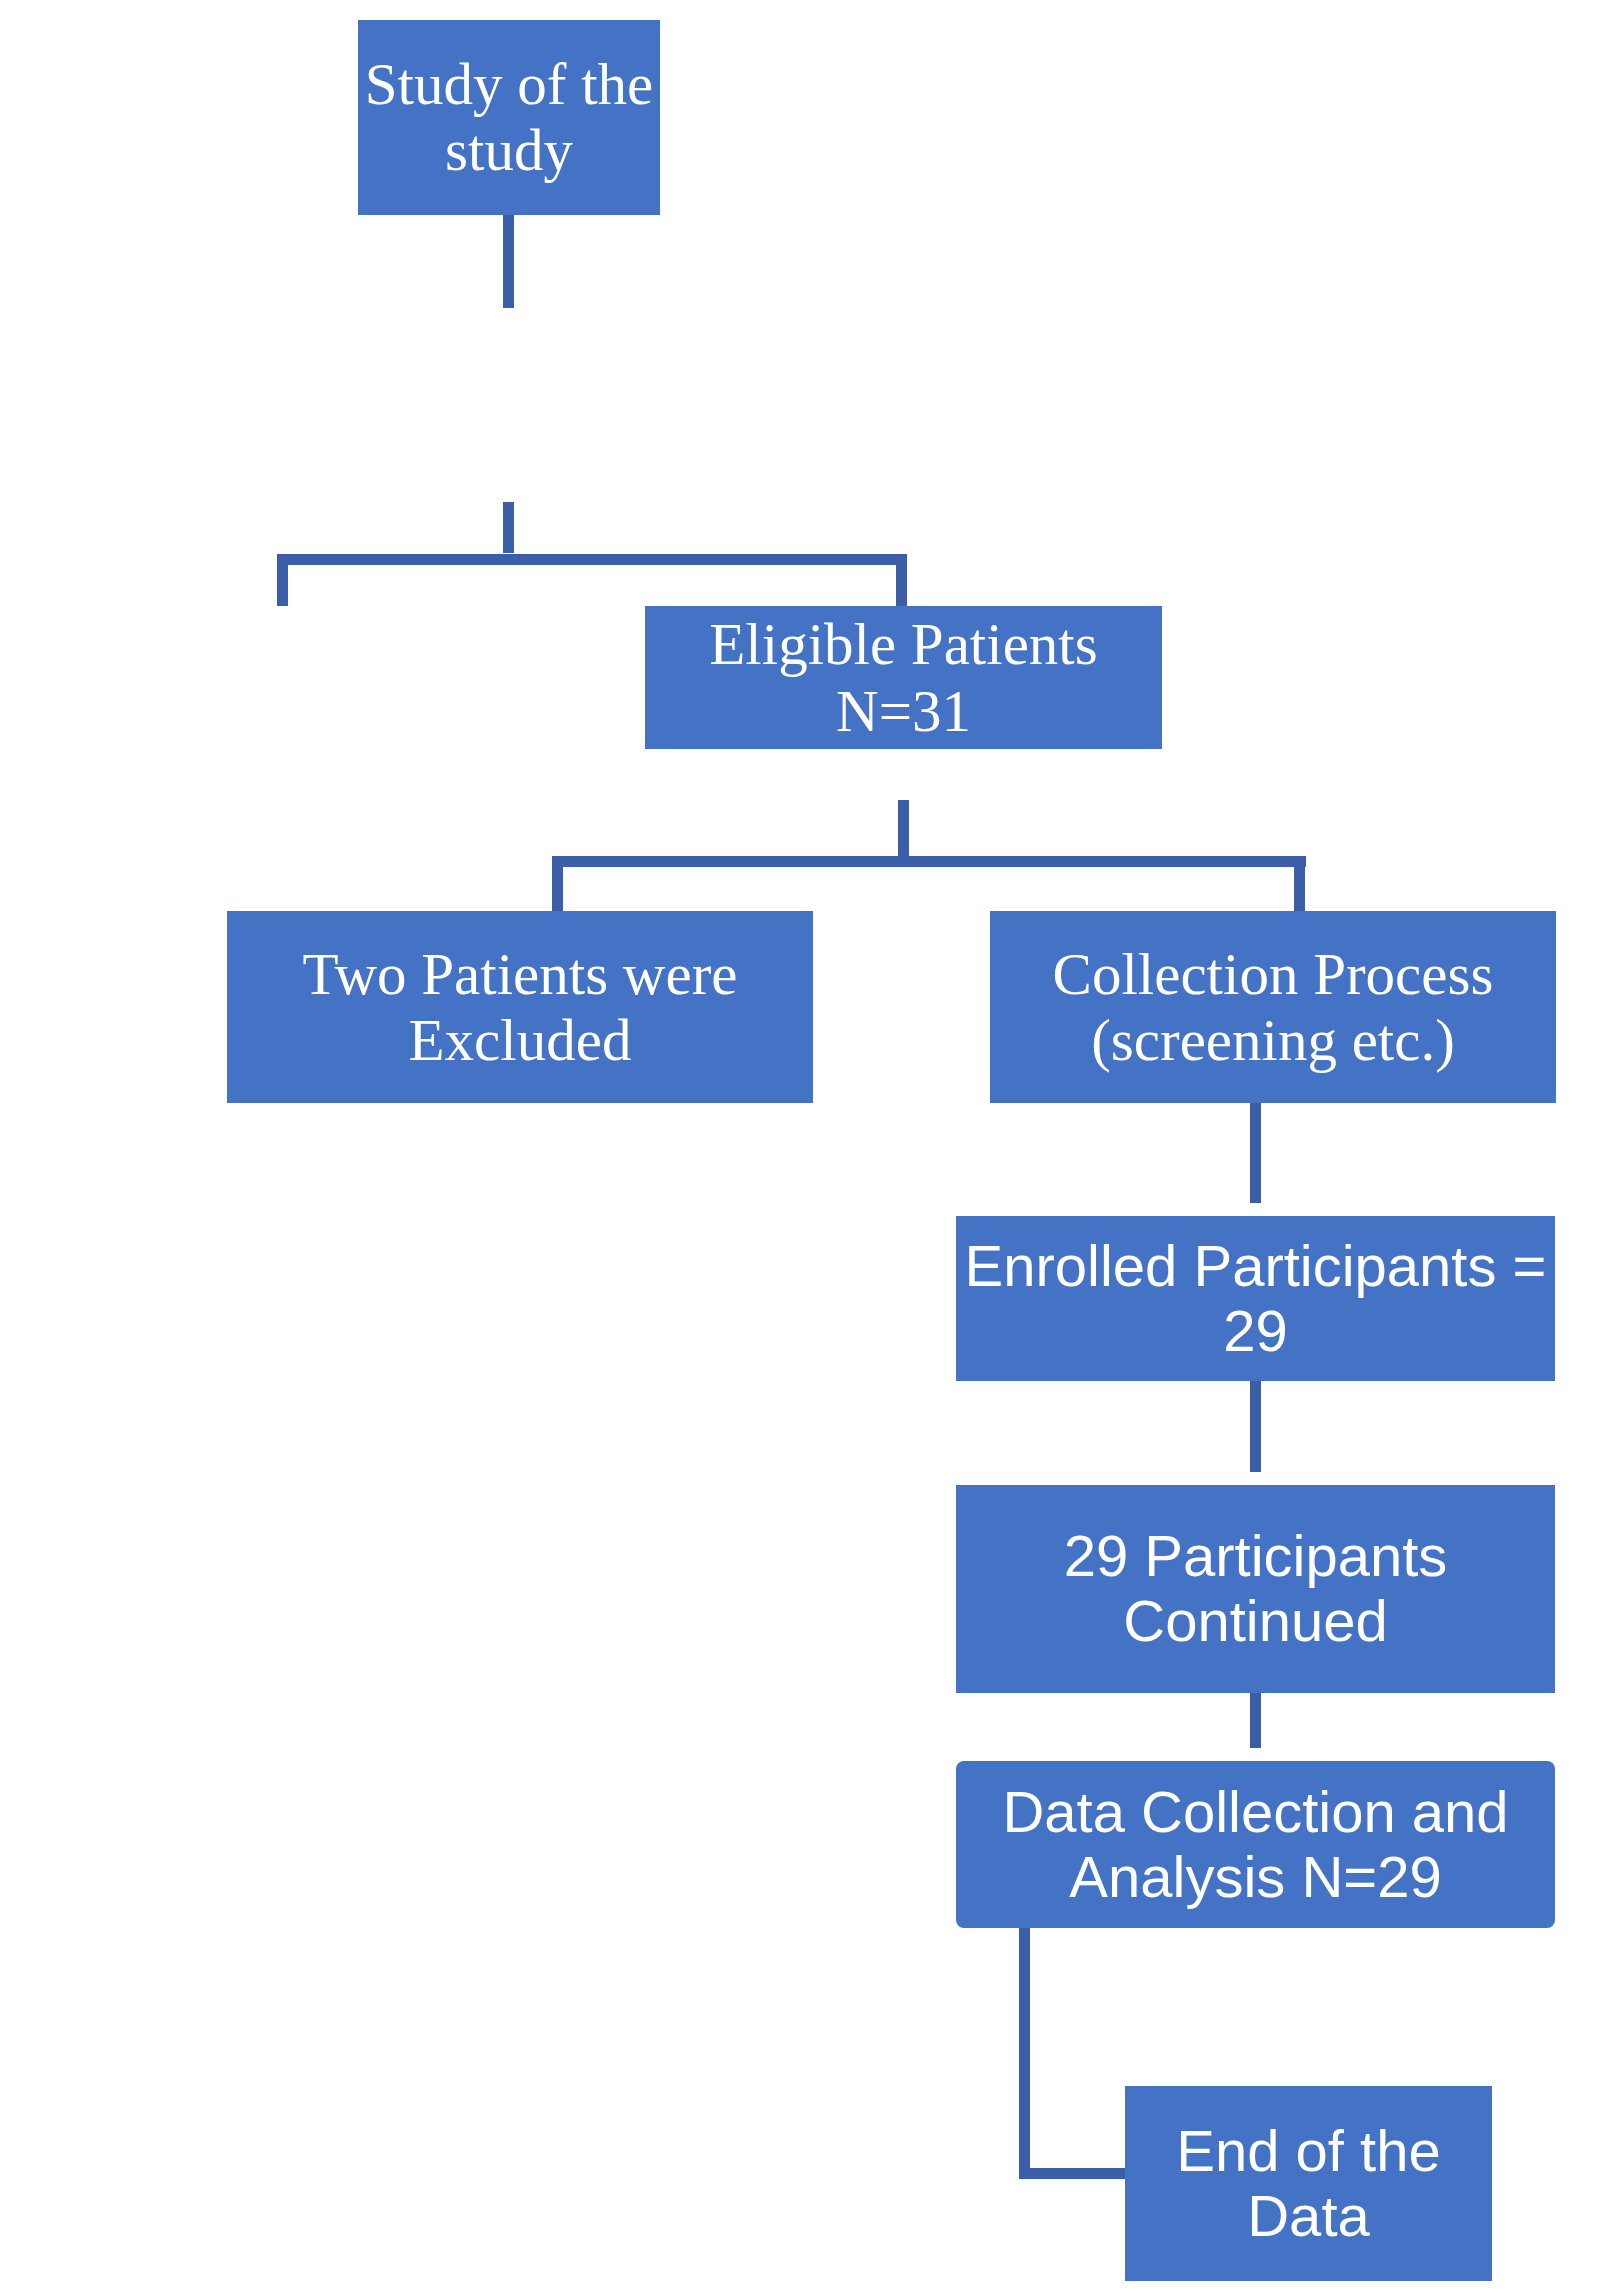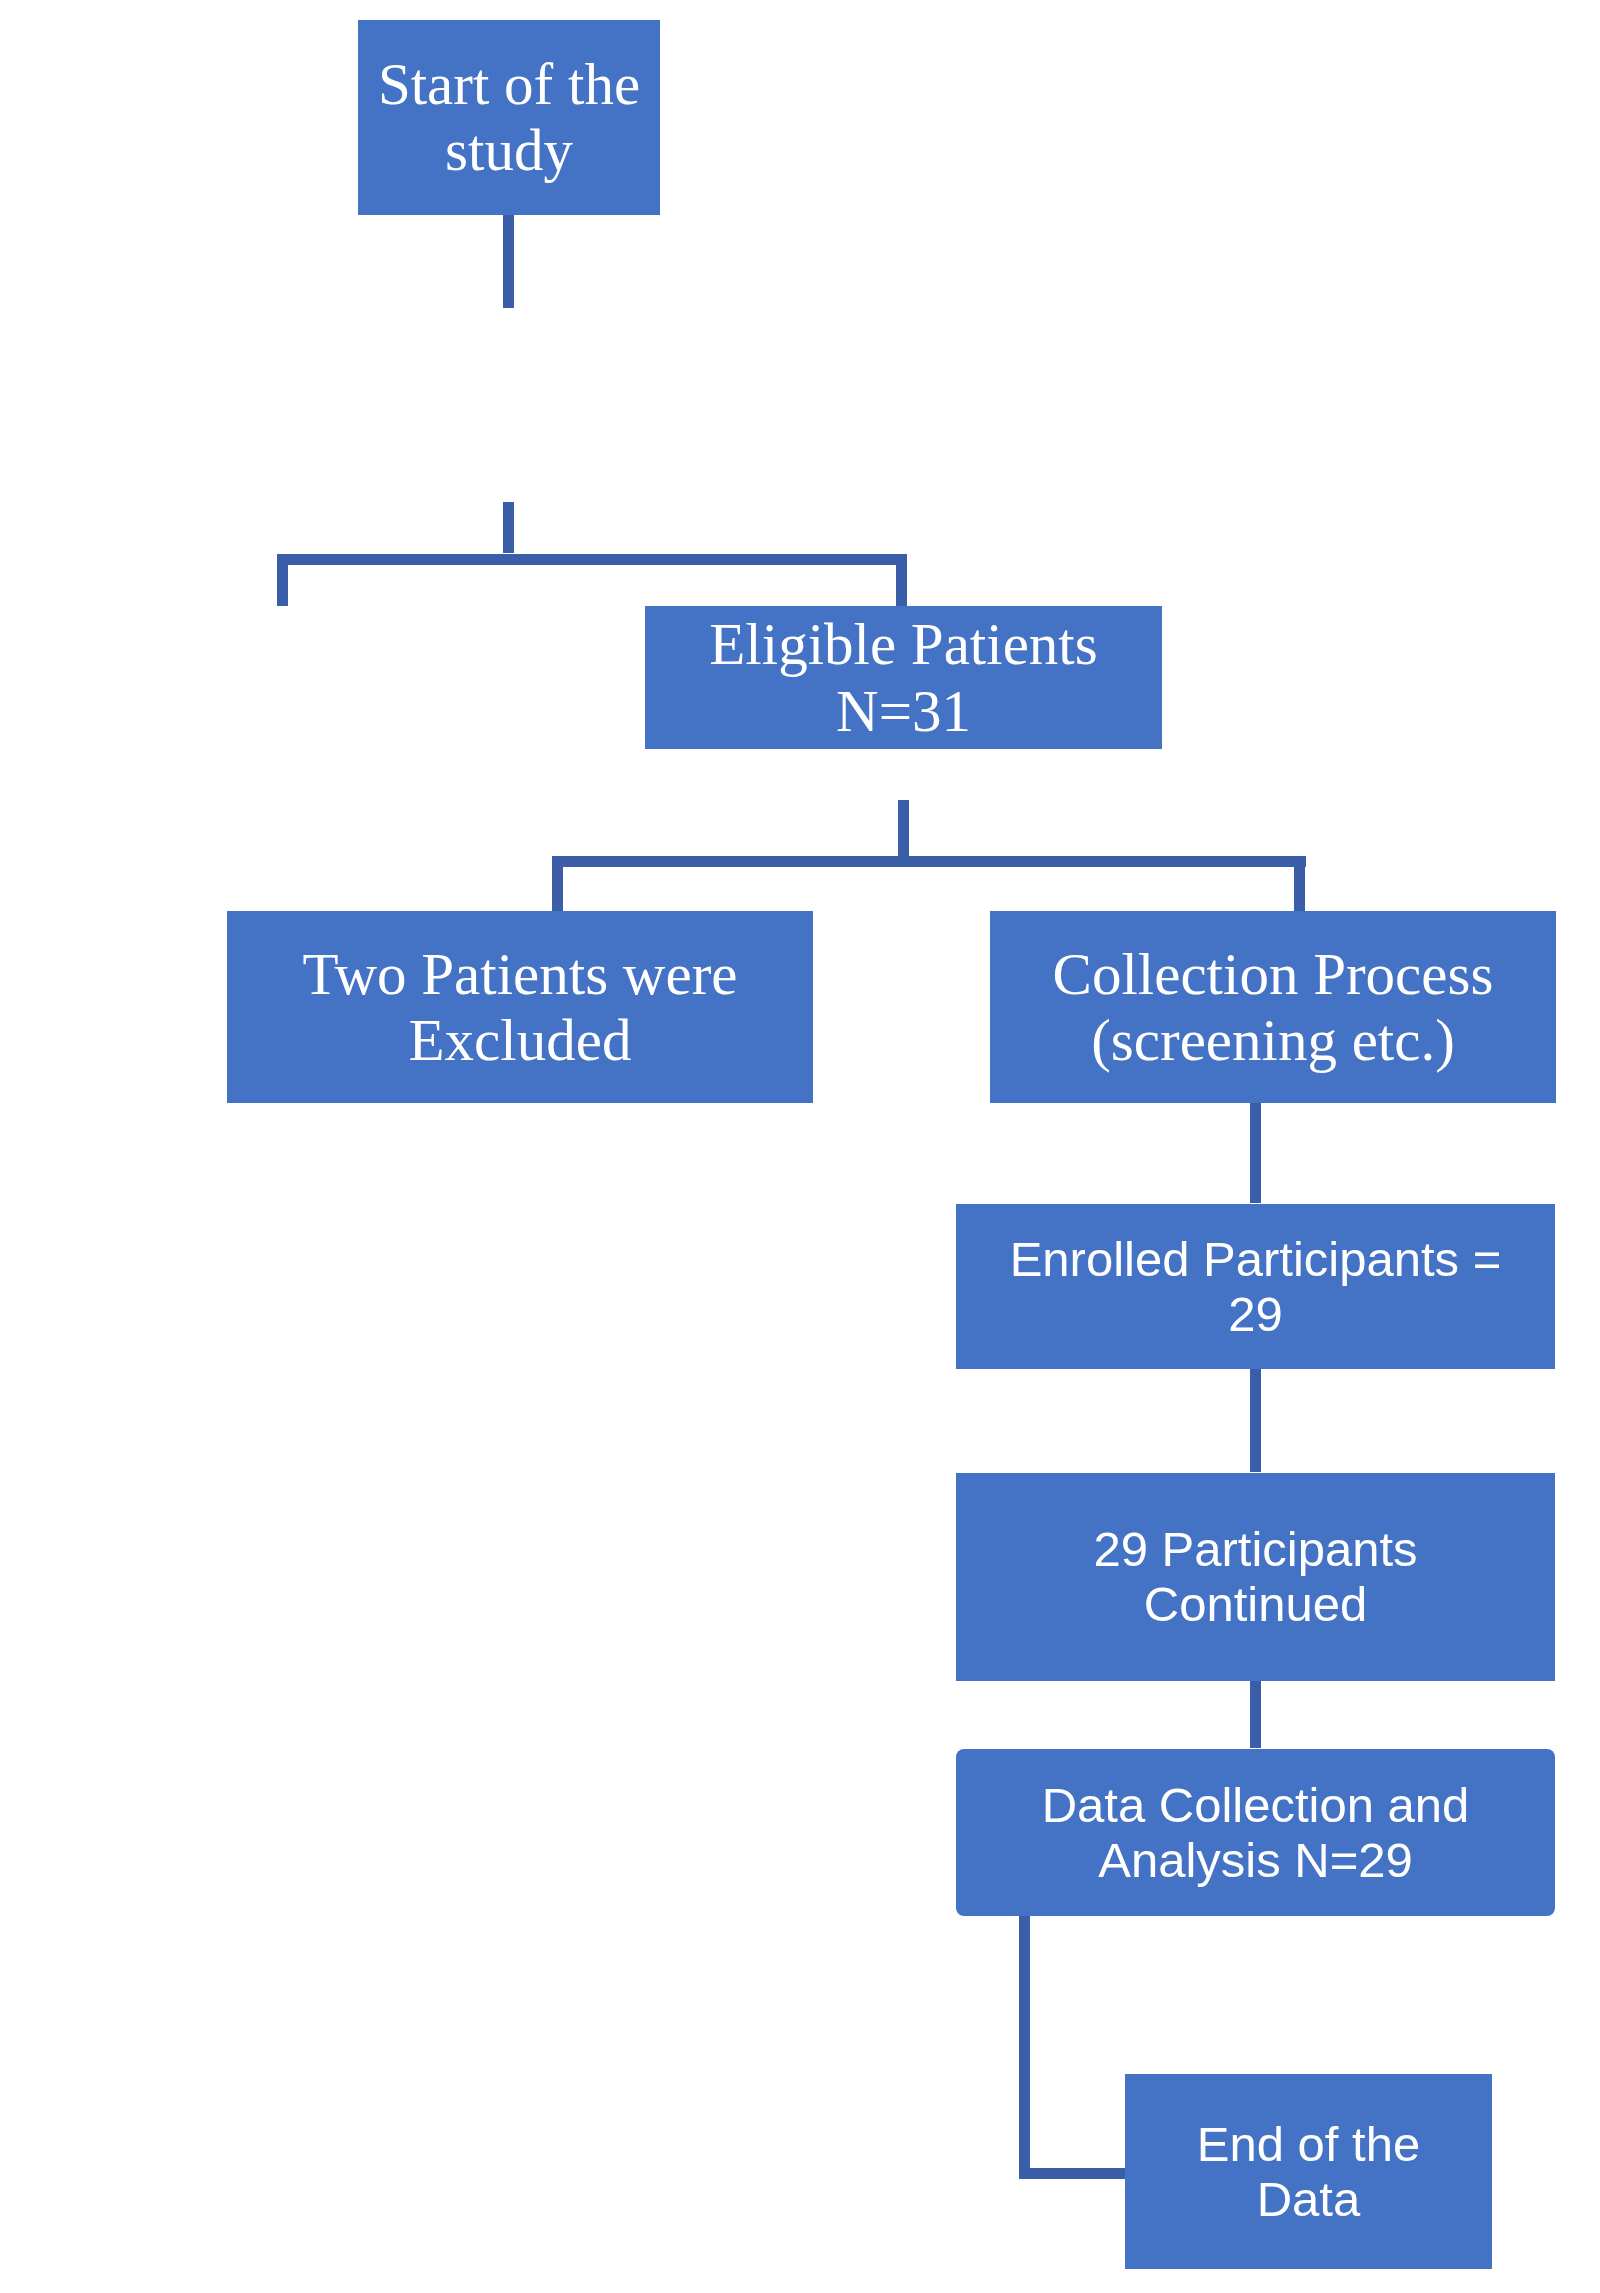--- a/index.html
+++ b/index.html
@@ -26,21 +26,22 @@
     box-sizing: border-box;
     padding: 2px 5.9px;
     white-space: pre-line;
   }
   .serif {
     font-family: "Liberation Serif", "DejaVu Serif", serif;
     font-size: 59px;
   }
   .sans {
     font-family: "Liberation Sans", "DejaVu Sans", sans-serif;
-    font-size: 49px;
+    font-size: 58px;
+    margin-top: 12px;
   }
   .conn {
     position: absolute;
     background: #3A5FA8;
   }
 </style>
 </head>
 <body>
 
 <div id="canvas">
@@ -65,21 +66,21 @@
 
   <div class="conn" style="left:1250px; top:1103px; width:10.8px; height:100px;"></div>
 
   <div class="conn" style="left:1250px; top:1369px; width:10.8px; height:103px;"></div>
 
   <div class="conn" style="left:1250px; top:1640px; width:10.8px; height:108px;"></div>
 
   <div class="conn" style="left:1019px; top:1916px; width:10.8px; height:263px;"></div>
   <div class="conn" style="left:1019px; top:2168px; width:118px; height:10.8px;"></div>
 
-  <div class="node serif" style="left:358px; top:19.7px; width:302px; height:195px;">Start of the
+  <div class="node serif" style="left:358px; top:19.7px; width:302px; height:195px;">Study of the
 study</div>
 
 
 
   <div class="node serif" style="left:645px; top:606px; width:517px; height:143px;">Eligible Patients
 N=31</div>
 
   <div class="node serif" style="left:227px; top:911px; width:586px; height:192px;">Two Patients were
 Excluded</div>
 

